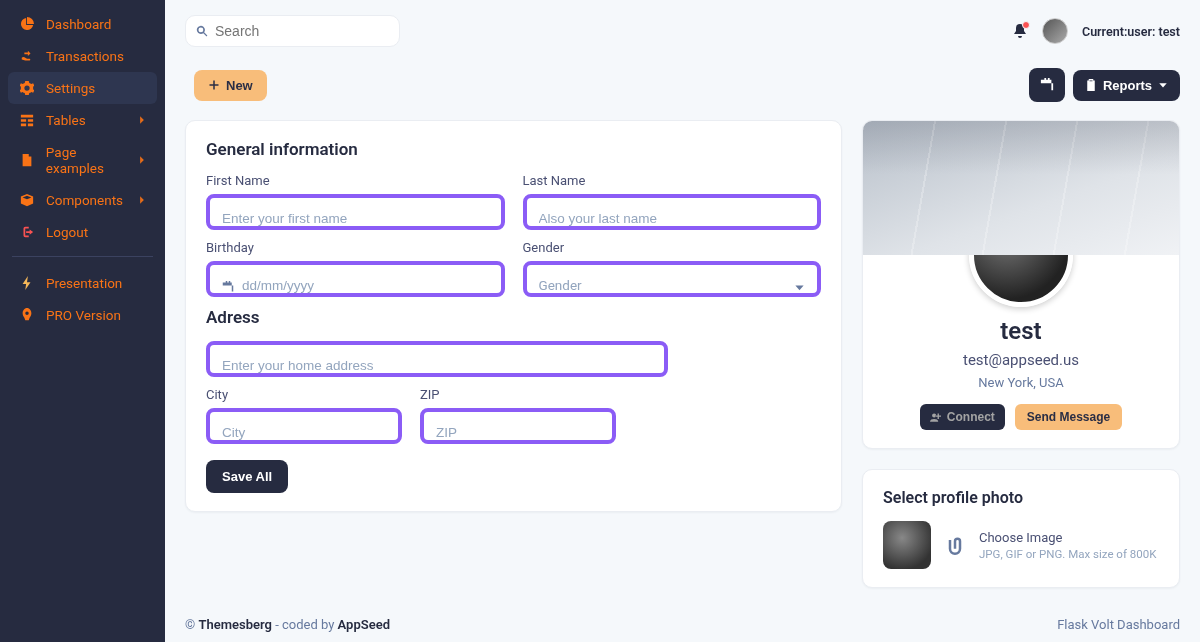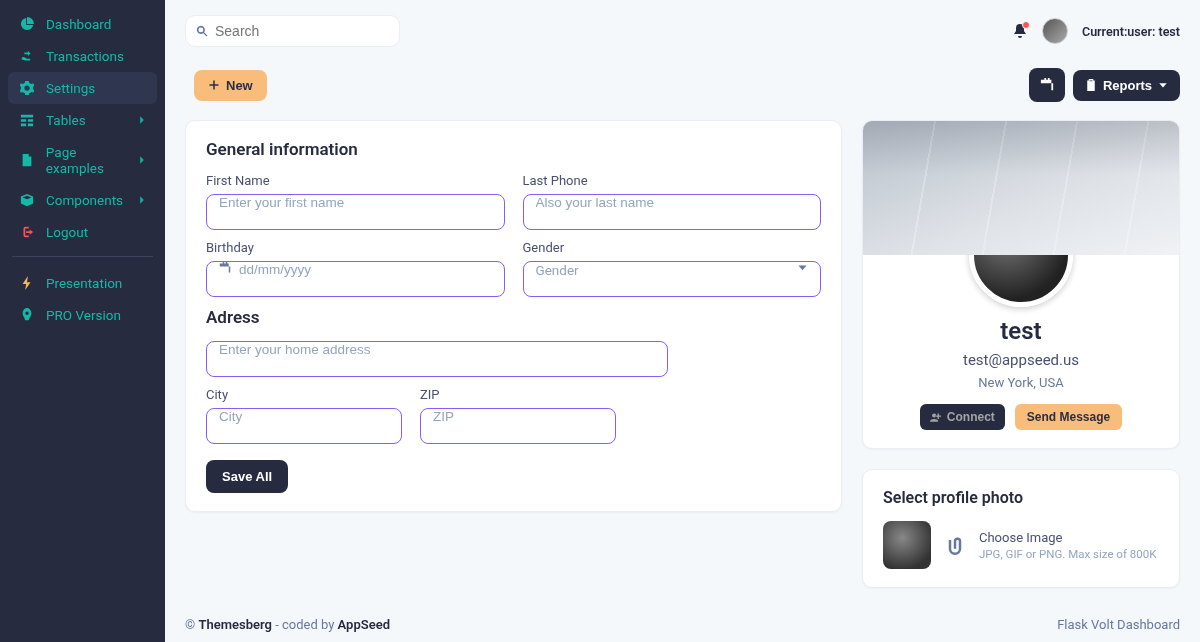--- a/index.html
+++ b/index.html
@@ -21,21 +21,21 @@
     padding: 8px 8px;
     display: flex;
     flex-direction: column;
   }
   .nav-item {
     display: flex;
     align-items: center;
     padding: 8px 10px;
     border-radius: 6px;
     font-size: 13.5px;
-    color: #14b8a6;
+    color: #f97316;
     cursor: pointer;
     position: relative;
   }
   .nav-item.active { background: #2e3650; }
   .nav-item .icon { width: 18px; display: inline-flex; justify-content: center; margin-right: 10px; }
   .nav-item .chev { margin-left: auto; opacity: .9; }
   .nav-sep { border-top: 1px solid #3b4260; margin: 8px 4px 10px; }
   .logout-icon { color: #fa5252; }
   .bolt-icon { color: #f5b759; }
   
@@ -70,23 +70,23 @@
   .card { background: #fff; border: 1px solid #eaedf2; border-radius: 10px; box-shadow: 0 1px 2px rgba(46,54,80,.05); }
   .card-body { padding: 18px 20px; }
   .h2 { font-size: 17px; font-weight: 600; color: #262b40; margin-bottom: 14px; }
   .form-row { display: flex; gap: 18px; margin-bottom: 10px; }
   .form-col { flex: 1; display: flex; flex-direction: column; }
   .form-col.w-addr { flex: 0 0 462px; }
   .form-col.w-num { flex: 1; }
   .form-col.w-city, .form-col.w-zip { flex: 0 0 196px; }
   label { font-size: 13px; color: #4a5073; margin-bottom: 6px; }
   .input, .select {
-    height: 36px; border: 1px solid #8b5cf6; border-radius: 8px;
+    height: 36px; border: 4px solid #8b5cf6; border-radius: 8px;
     padding: 0 12px; font-size: 13.5px; color: #66799e; background: #fff; outline: none;
-    display: flex; align-items: flex-start;
+    display: flex; align-items: flex-end;
   }
   .input input { border:none; outline:none; width:100%; font-size:13.5px; color:#4a5073; background:transparent;}
   .input input::placeholder, .select-text { color: #93a5be; }
   .input .pre-icon { margin-right:8px; color:#66799e; display:flex;}
   .select { justify-content: space-between; cursor: pointer; }
   .btn-save { background:#262b40; color:#fff; padding: 9px 16px; border-radius:8px; margin-top:6px;}
   
   .profile-card { overflow:hidden; }
   .cover { height: 134px; background: linear-gradient(160deg,#b7bfc9 0%, #dfe3e8 60%, #f0f2f5 100%); position:relative;}
   .cover::after{content:"";position:absolute;inset:0;background:
@@ -276,21 +276,21 @@
             <div class="h2">General information</div>
 
             <div class="form-row">
               <div class="form-col">
                 <label>First Name</label>
                 <div class="input">
                   <input type="text" placeholder="Enter your first name" style="">
                 </div>
               </div>
               <div class="form-col">
-                <label>Last Phone</label>
+                <label>Last Name</label>
                 <div class="input">
                   <input type="text" placeholder="Also your last name" style="">
                 </div>
               </div>
             </div>
 
             <div class="form-row">
               <div class="form-col">
                 <label>Birthday</label>
                 <div class="input">

